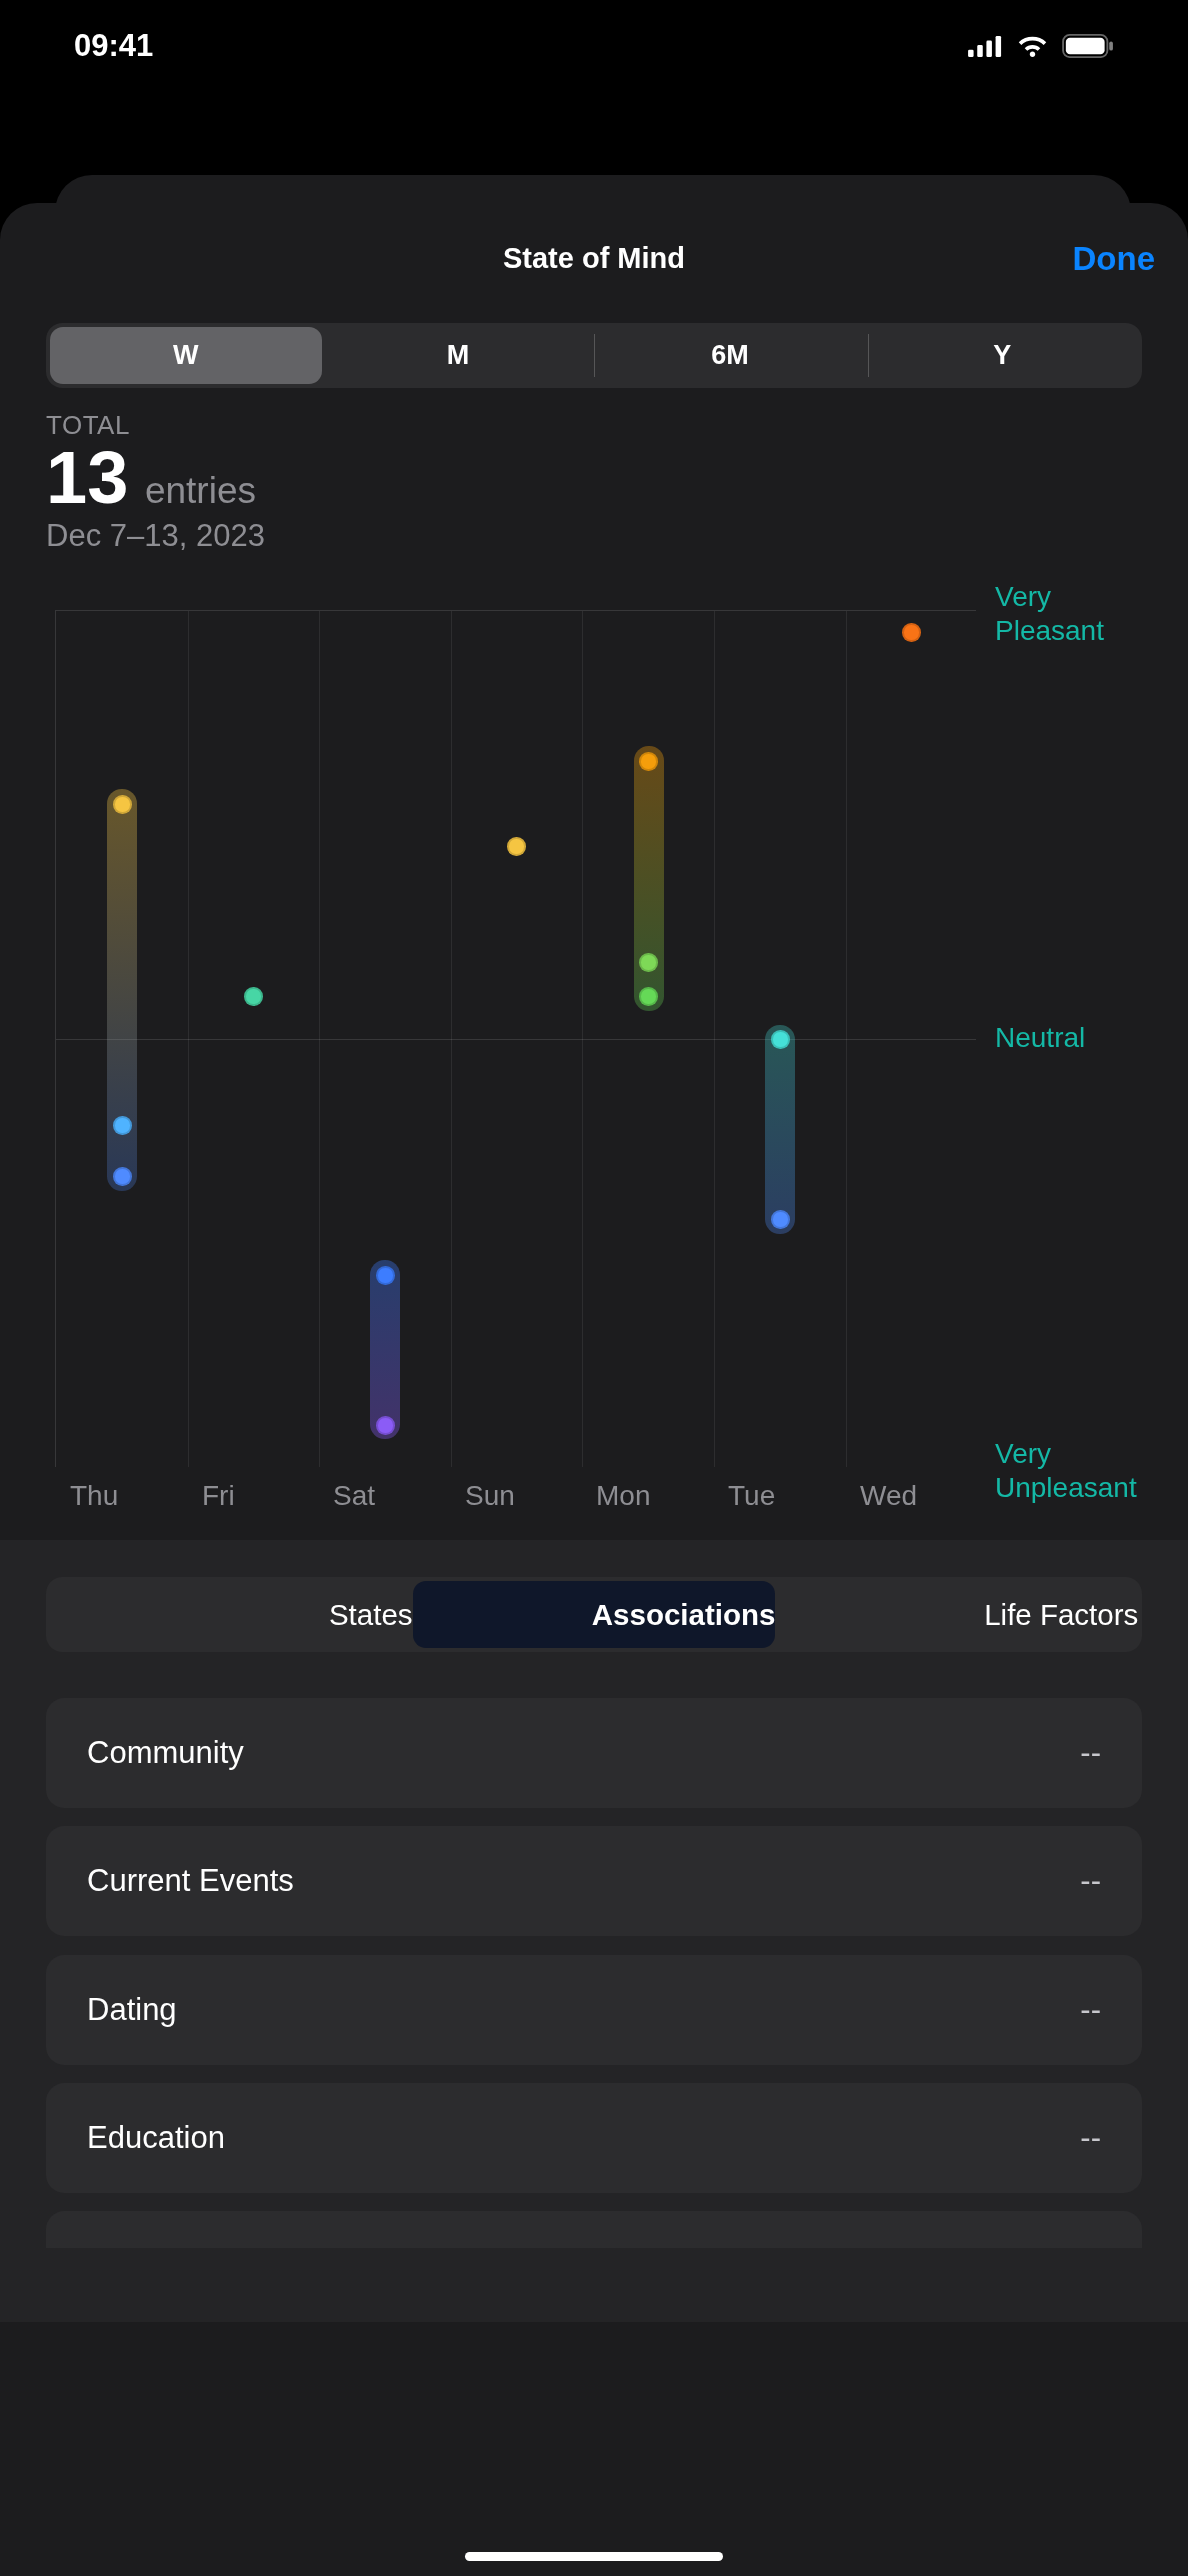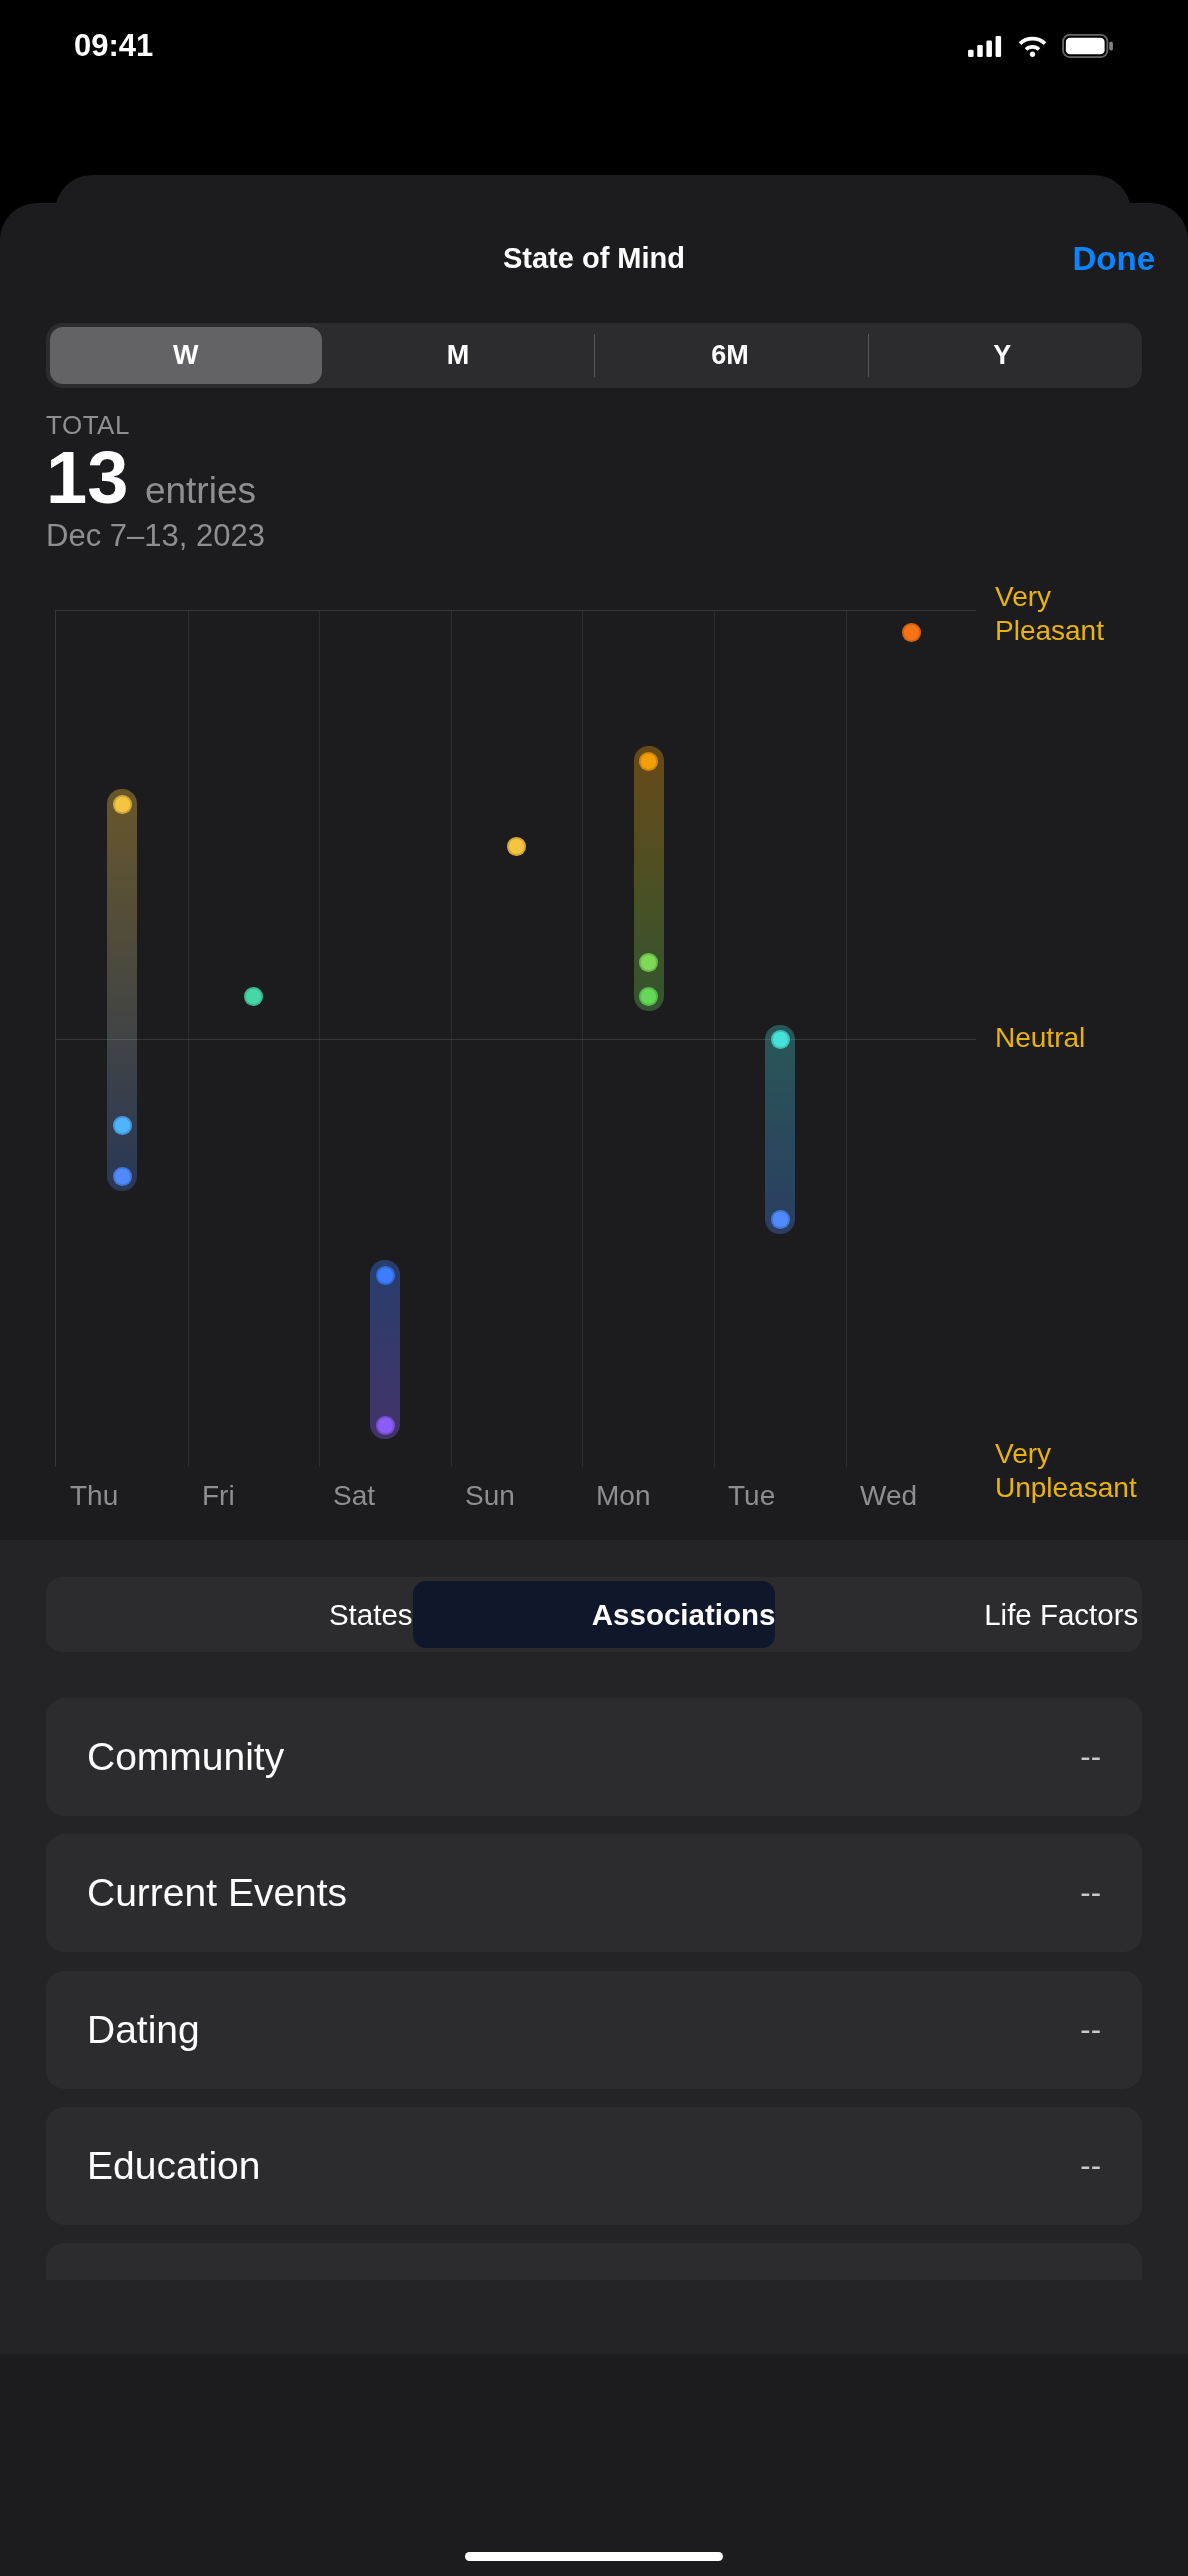--- a/index.html
+++ b/index.html
@@ -160,21 +160,21 @@
     .hgrid {
       position: absolute;
       left: 0;
       right: 0;
       height: 0.9px;
       background: rgba(255,255,255,0.12);
     }
     .ylab {
       position: absolute;
       left: 949px;
-      color: #eab308;
+      color: #14b8a6;
       font-size: 28px;
       line-height: 1.2;
     }
     .xlab {
       position: absolute;
       top: 898px;
       color: #8e8e93;
       font-size: 28px;
     }
     .track {
@@ -218,21 +218,21 @@
     .list-row {
       background: #2c2c2e;
       border-radius: 18.4px;
       padding: 37px 41px;
       display: flex;
       justify-content: space-between;
       align-items: center;
       margin-bottom: 18.4px;
     }
     .list-label {
-      font-size: 39px;
+      font-size: 31px;
       color: #fff;
     }
     .list-val {
       font-size: 31px;
       color: #c7c7cc;
     }
     .list-row.partial {
       height: 37px;
       padding: 0;
       border-radius: 18.4px 18.4px 0 0;

